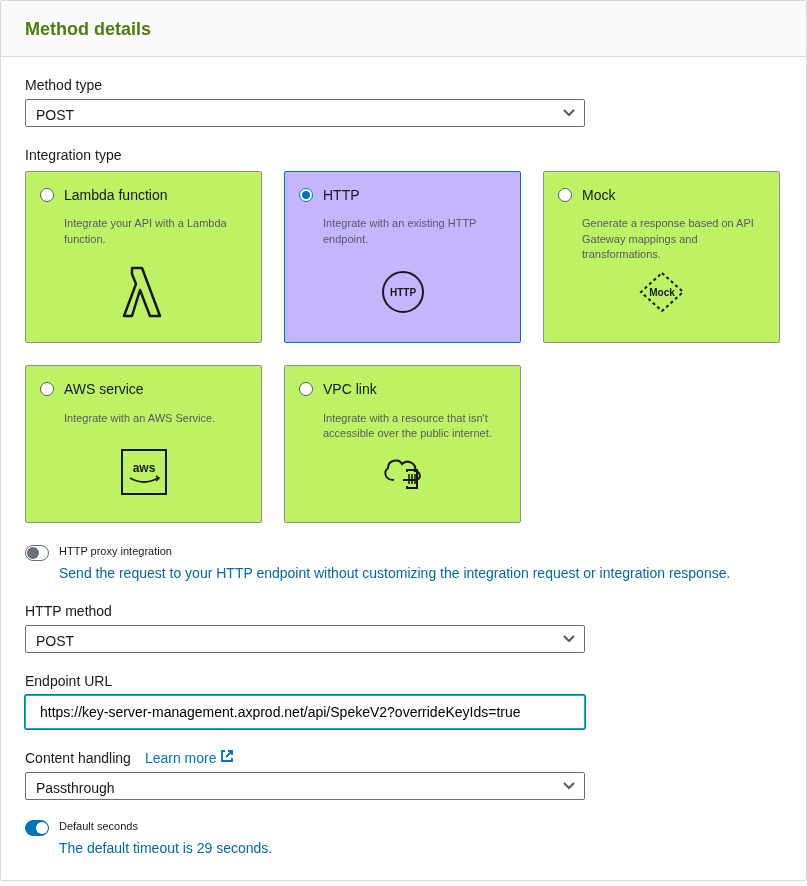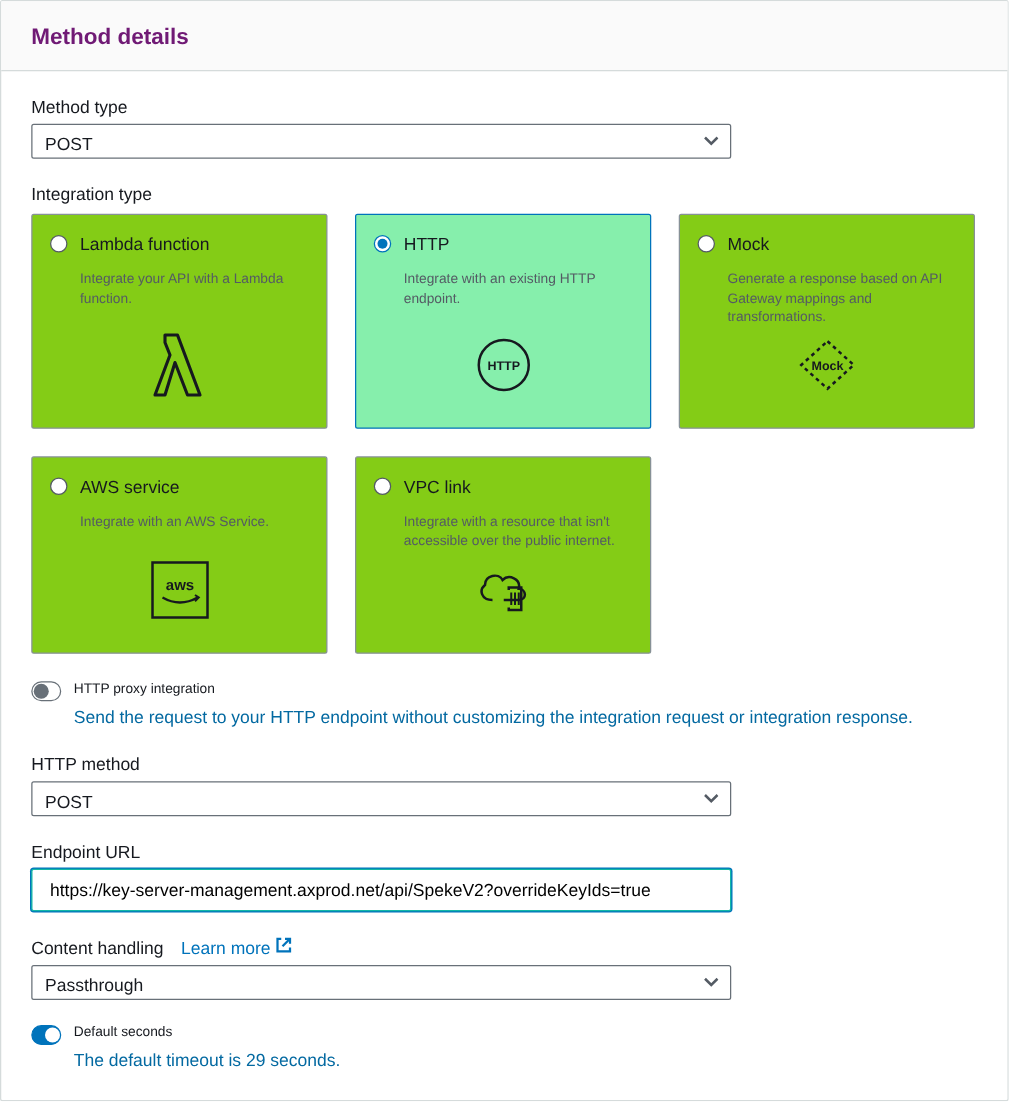--- a/index.html
+++ b/index.html
@@ -19,21 +19,21 @@
   }
   .panel-header {
     background: #fafafa;
     border-bottom: 1px solid #d5dbdb;
     padding: 18px 24px 16px;
   }
   .panel-header h2 {
     margin: 0;
     font-size: 18px;
     font-weight: 700;
-    color: #701a75;
+    color: #4d7c0f;
   }
   .panel-body {
     padding: 20px 24px 24px;
   }
   .field-group { margin-bottom: 20px; }
   .field-label {
     display: block;
     font-size: 14px;
     color: #16191f;
     margin-bottom: 6px;
@@ -65,30 +65,30 @@
   .card-grid {
     display: grid;
     grid-template-columns: repeat(3, 237px);
     gap: 22px;
     margin-top: 8px;
   }
   .card {
     border: 1px solid #879196;
     border-radius: 2px;
     padding: 14px 14px 20px;
-    background: #84cc16;
+    background: #bef264;
     cursor: pointer;
     min-height: 158px;
     position: relative;
     display: flex;
     flex-direction: column;
   }
   .card.selected {
     border: 1px solid #0073bb;
-    background: #86efac;
+    background: #c4b5fd;
   }
   .card-head {
     display: flex;
     align-items: flex-start;
     gap: 10px;
   }
   .radio {
     width: 14px; height: 14px;
     border: 1px solid #545b64;
     border-radius: 50%;

